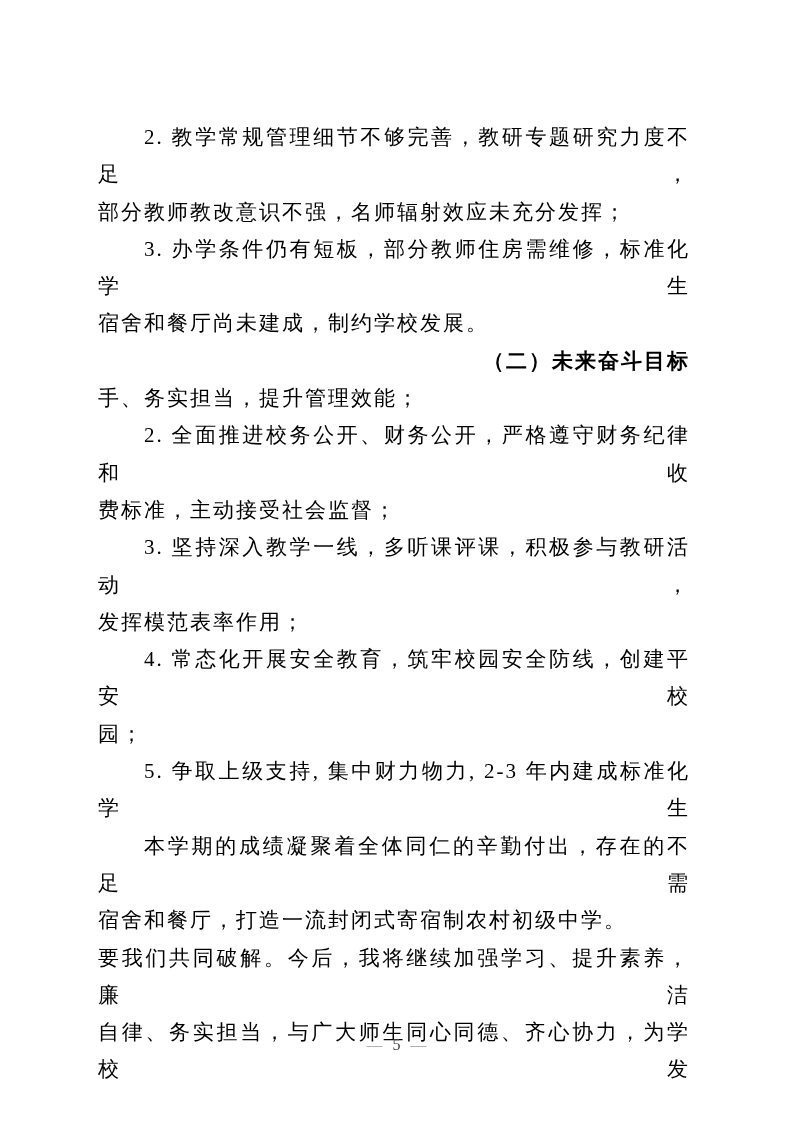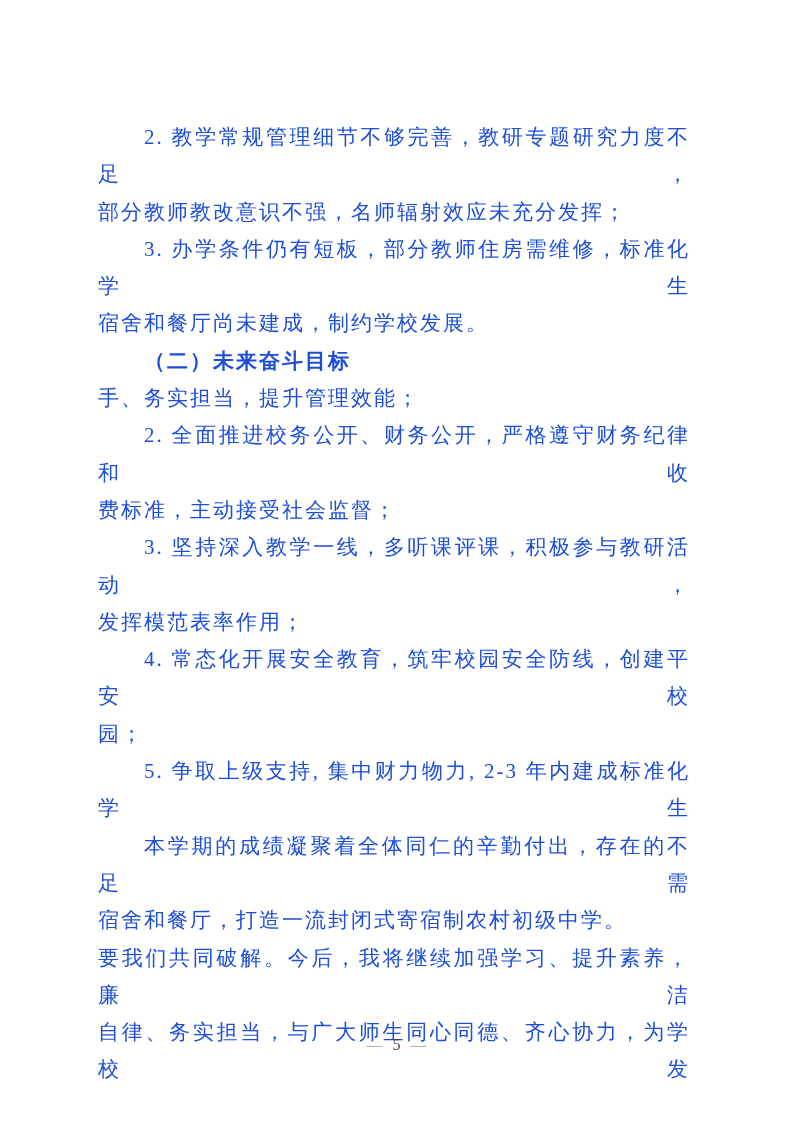--- a/index.html
+++ b/index.html
@@ -21,35 +21,36 @@
     left: 98px;
     top: 119px;
     width: 592px;
   }
   .ln {
     display: block;
     font-size: 21px;
     line-height: 37.3px;
     letter-spacing: 2px;
     white-space: nowrap;
-    color: #1d4ed8;
+    color: #000000;
   }
   
   .fill {
     white-space: normal;
     text-align: justify;
     text-align-last: justify;
     text-justify: inter-character;
   }
   
   .ind {
     text-indent: 46px;
   }
   .head {
     font-weight: 700;
+    text-align: right;
   }
   .footer {
     position: absolute;
     left: 0;
     top: 1031px;
     width: 793px;
     height: 28px;
     line-height: 28px;
     text-align: center;
     font-size: 16px;

